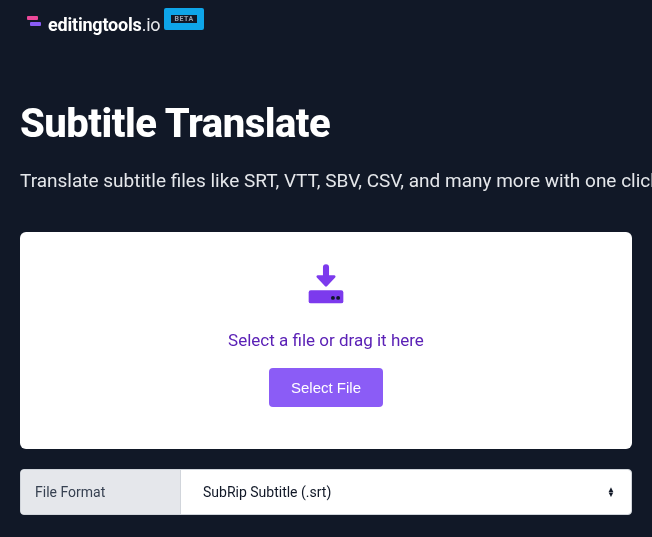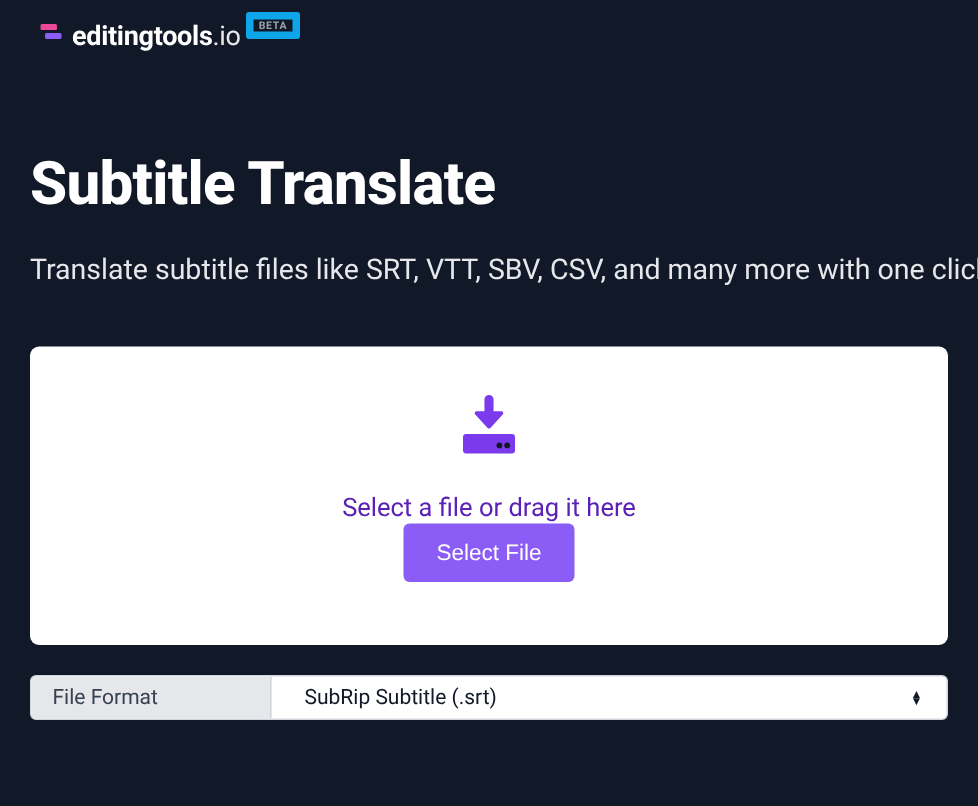--- a/index.html
+++ b/index.html
@@ -31,21 +31,21 @@
     letter-spacing: -0.2px;
   }
   .logo-suffix {
     font-weight: 400;
     color: #e5e7eb;
   }
   .badge {
     font-size: 7px;
     font-weight: 700;
     color: #9ca3af;
-    border: 5px solid #0ea5e9;
+    border: 7px solid #0ea5e9;
     padding: 0px 3px;
     border-radius: 2px;
     margin-left: 4px;
     position: relative;
     top: -6px;
     letter-spacing: 0.5px;
   }
   .page-title {
     font-size: 40px;
     font-weight: 800;
@@ -71,38 +71,39 @@
     flex-direction: column;
     align-items: center;
   }
   .upload-icon {
     color: #7c3aed;
     margin-bottom: 14px;
   }
   .upload-text {
     color: #5b21b6;
     font-size: 17px;
+    margin-bottom: 18px;
   }
   .select-btn {
     background: #8b5cf6;
     color: #ffffff;
     font-size: 15px;
     font-weight: 400;
     border: none;
     padding: 11px 22px;
     border-radius: 4px;
     cursor: pointer;
   }
   .format-row {
     display: flex;
     margin: 20px 20px 0 20px;
     background: #ffffff;
     border-radius: 4px;
     overflow: hidden;
-    height: 30px;
+    height: 46px;
     border: 1px solid #d1d5db;
   }
   .format-label-cell {
     background: #e5e7eb;
     color: #374151;
     font-size: 14px;
     display: flex;
     align-items: center;
     padding: 0 14px;
     width: 160px;

